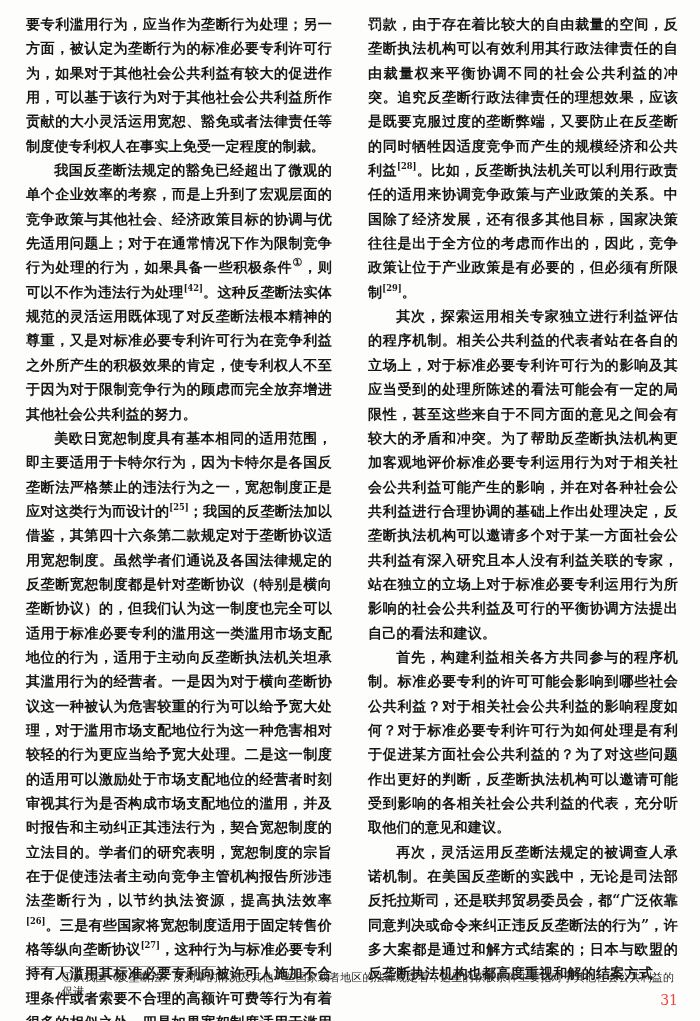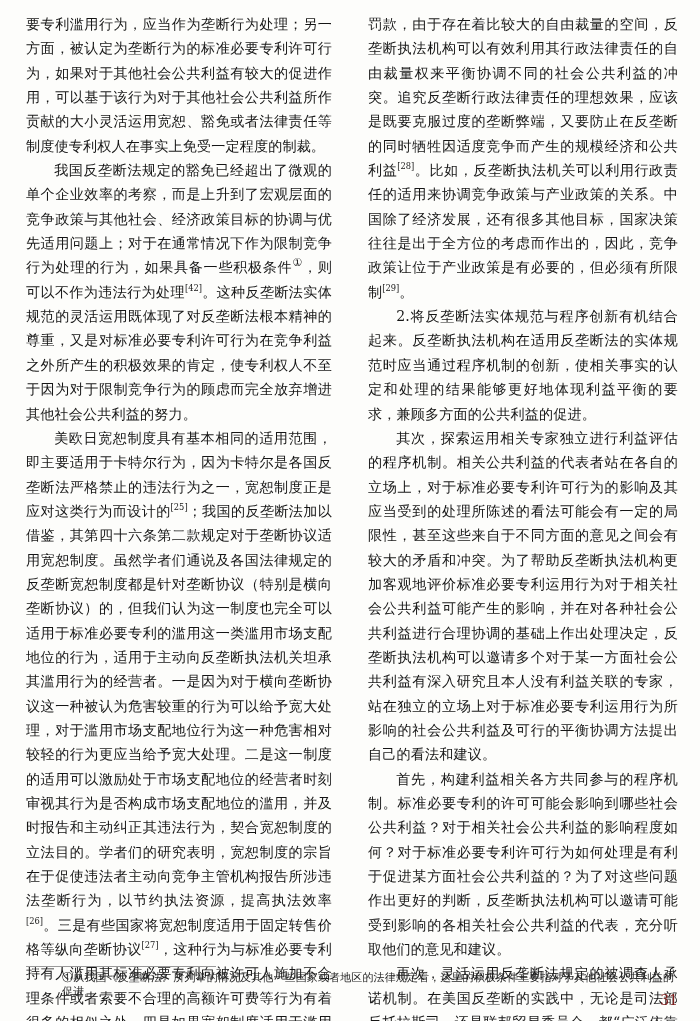--- a/index.html
+++ b/index.html
@@ -35,21 +35,21 @@
   .col.right { padding-left: 18px; }
 
   p.para {
     margin: 0;
     font-size: 14.1px;
     line-height: 24.35px;
     text-align: justify;
     text-justify: inter-ideograph;
     text-indent: 0;
     letter-spacing: 0.15px;
-    font-weight: 400;
+    font-weight: 700;
     color: #161616;
   }
   p.para.indent {
     text-indent: 2em;
   }
   sup.ref {
     font-size: 8.3px;
     vertical-align: super;
     line-height: 0;
     letter-spacing: 0;
@@ -79,21 +79,21 @@
     color: #232323;
     letter-spacing: 0.1px;
     margin: 0;
     padding-left: 36px;
   }
   .page-number {
     position: absolute;
     right: 22px;
     top: 992px;
     font-size: 14px;
-    color: #7f1d1d;
+    color: #ef4444;
     font-family: "DejaVu Serif", "Liberation Serif", serif;
   }
 </style>
 </head>
 <body>
 
 <div class="page">
 
   <div class="columns">
 
@@ -104,21 +104,20 @@
       <p class="para indent"><span>我国反垄断法规定的豁免已经超出了微观的单个企业效率的考察，而是上升到了宏观层面的竞争政策与其他社会、经济政策目标的协调与优先适用问题上；对于在通常情况下作为限制竞争行为处理的行为，如果具备一些积极条件</span><span class="circnum">①</span><span>，则可以不作为违法行为处理</span><sup class="ref">[42]</sup><span>。这种反垄断法实体规范的灵活运用既体现了对反垄断法根本精神的尊重，又是对标准必要专利许可行为在竞争利益之外所产生的积极效果的肯定，使专利权人不至于因为对于限制竞争行为的顾虑而完全放弃增进其他社会公共利益的努力。</span></p>
 
       <p class="para indent"><span>美欧日宽恕制度具有基本相同的适用范围，即主要适用于卡特尔行为，因为卡特尔是各国反垄断法严格禁止的违法行为之一，宽恕制度正是应对这类行为而设计的</span><sup class="ref">[25]</sup><span>；我国的反垄断法加以借鉴，其第四十六条第二款规定对于垄断协议适用宽恕制度。虽然学者们通说及各国法律规定的反垄断宽恕制度都是针对垄断协议（特别是横向垄断协议）的，但我们认为这一制度也完全可以适用于标准必要专利的滥用这一类滥用市场支配地位的行为，适用于主动向反垄断执法机关坦承其滥用行为的经营者。一是因为对于横向垄断协议这一种被认为危害较重的行为可以给予宽大处理，对于滥用市场支配地位行为这一种危害相对较轻的行为更应当给予宽大处理。二是这一制度的适用可以激励处于市场支配地位的经营者时刻审视其行为是否构成市场支配地位的滥用，并及时报告和主动纠正其违法行为，契合宽恕制度的立法目的。学者们的研究表明，宽恕制度的宗旨在于促使违法者主动向竞争主管机构报告所涉违法垄断行为，以节约执法资源，提高执法效率</span><sup class="ref">[26]</sup><span>。三是有些国家将宽恕制度适用于固定转售价格等纵向垄断协议</span><sup class="ref">[27]</sup><span>，这种行为与标准必要专利持有人滥用其标准必要专利向被许可人施加不合理条件或者索要不合理的高额许可费等行为有着很多的相似之处。四是如果宽恕制度适用于滥用市场支配地位的行为可以将增进社会公共利益情况作为重要的豁免条件，那么其也将能够为反垄断执法机关在规制标准必要专利滥用行为时提供平衡自由竞争利益与其他社会公共利益的有效路径。</span></p>
 
     </div>
 
     <div class="col right">
 
       <p class="para"><span>罚款，由于存在着比较大的自由裁量的空间，反垄断执法机构可以有效利用其行政法律责任的自由裁量权来平衡协调不同的社会公共利益的冲突。追究反垄断行政法律责任的理想效果，应该是既要克服过度的垄断弊端，又要防止在反垄断的同时牺牲因适度竞争而产生的规模经济和公共利益</span><sup class="ref">[28]</sup><span>。比如，反垄断执法机关可以利用行政责任的适用来协调竞争政策与产业政策的关系。中国除了经济发展，还有很多其他目标，国家决策往往是出于全方位的考虑而作出的，因此，竞争政策让位于产业政策是有必要的，但必须有所限制</span><sup class="ref">[29]</sup><span>。</span></p>
 
-      <p class="para indent">2.将反垄断法实体规范与程序创新有机结合起来。反垄断执法机构在适用反垄断法的实体规范时应当通过程序机制的创新，使相关事实的认定和处理的结果能够更好地体现利益平衡的要求，兼顾多方面的公共利益的促进。</p>
 
       <p class="para indent">其次，探索运用相关专家独立进行利益评估的程序机制。相关公共利益的代表者站在各自的立场上，对于标准必要专利许可行为的影响及其应当受到的处理所陈述的看法可能会有一定的局限性，甚至这些来自于不同方面的意见之间会有较大的矛盾和冲突。为了帮助反垄断执法机构更加客观地评价标准必要专利运用行为对于相关社会公共利益可能产生的影响，并在对各种社会公共利益进行合理协调的基础上作出处理决定，反垄断执法机构可以邀请多个对于某一方面社会公共利益有深入研究且本人没有利益关联的专家，站在独立的立场上对于标准必要专利运用行为所影响的社会公共利益及可行的平衡协调方法提出自己的看法和建议。</p>
 
       <p class="para indent">首先，构建利益相关各方共同参与的程序机制。标准必要专利的许可可能会影响到哪些社会公共利益？对于相关社会公共利益的影响程度如何？对于标准必要专利许可行为如何处理是有利于促进某方面社会公共利益的？为了对这些问题作出更好的判断，反垄断执法机构可以邀请可能受到影响的各相关社会公共利益的代表，充分听取他们的意见和建议。</p>
 
       <p class="para indent"><span>再次，灵活运用反垄断法规定的被调查人承诺机制。在美国反垄断的实践中，无论是司法部反托拉斯司，还是联邦贸易委员会，都“广泛依靠同意判决或命令来纠正违反反垄断法的行为”，许多大案都是通过和解方式结案的；日本与欧盟的反垄断执法机构也都高度重视和解的结案方式</span></p>
 
     </div>
 
   </div>

